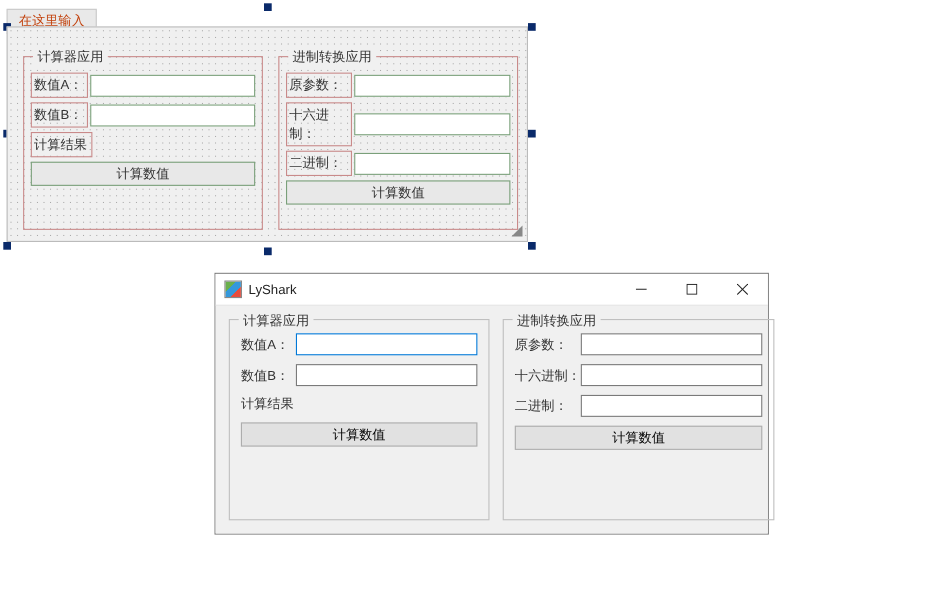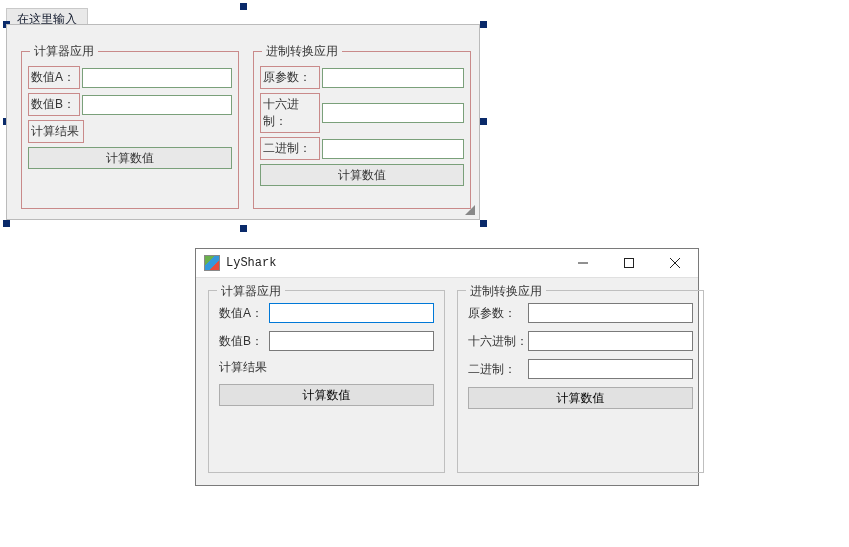--- a/index.html
+++ b/index.html
@@ -25,21 +25,21 @@
       background-size: 6px 6px;
       border: 1px solid #bbb;
     }
     .designer-tab {
       position: absolute;
       left: 6px;
       top: 8px;
       background: #e9e9e9;
       border: 1px solid #c9c9c9;
       padding: 2px 10px;
-      color: #0f172a;
+      color: #c2410c;
       font-size: 12px;
       text-align: right;
     }
     .sel-handle {
       position: absolute;
       width: 7px;
       height: 7px;
       background: #0a2a6a;
     }
     .sh-tl { left: 3px; top: 21px; }
@@ -136,21 +136,21 @@
       align-items: center;
       border-bottom: 1px solid #e0e0e0;
       background: #fff;
     }
     .titlebar .icon-box {
       width: 16px; height: 16px;
       margin: 0 6px 0 8px;
       background: linear-gradient(135deg, #6ab04c 0 33%, #3498db 33% 66%, #e74c3c 66% 100%);
       border: 1px solid #888;
     }
-    .titlebar .title-text { flex: 0 0 auto; color: #222; font-family: Liberation Mono, monospace; }
+    .titlebar .title-text { flex: 0 0 auto; color: #222; }
     .win-btns { margin-left: auto; display: flex; height: 100%; }
     .win-btn {
       width: 46px;
       display: flex;
       align-items: center;
       justify-content: center;
       color: #222;
       font-size: 12px;
     }
     .win-btn svg { display: block; }

